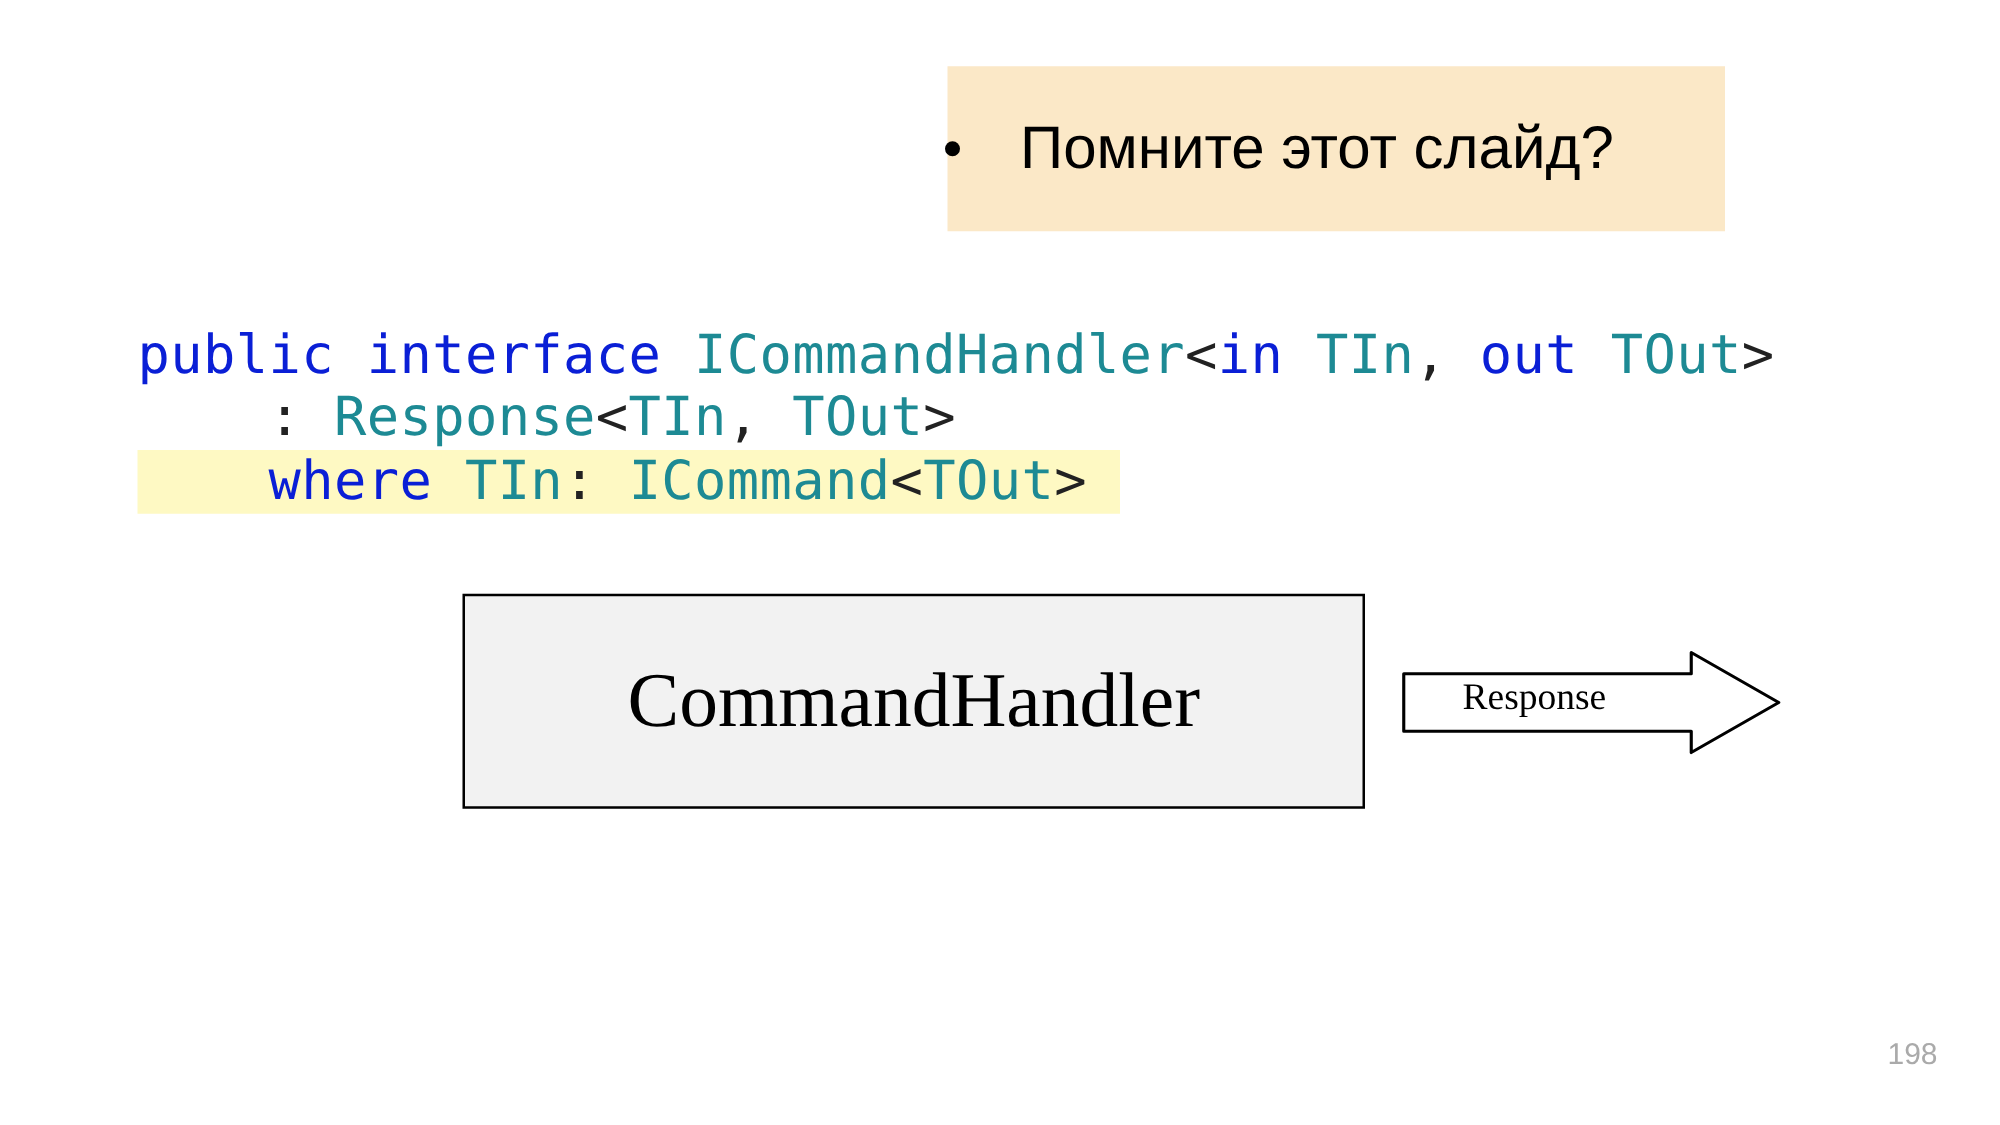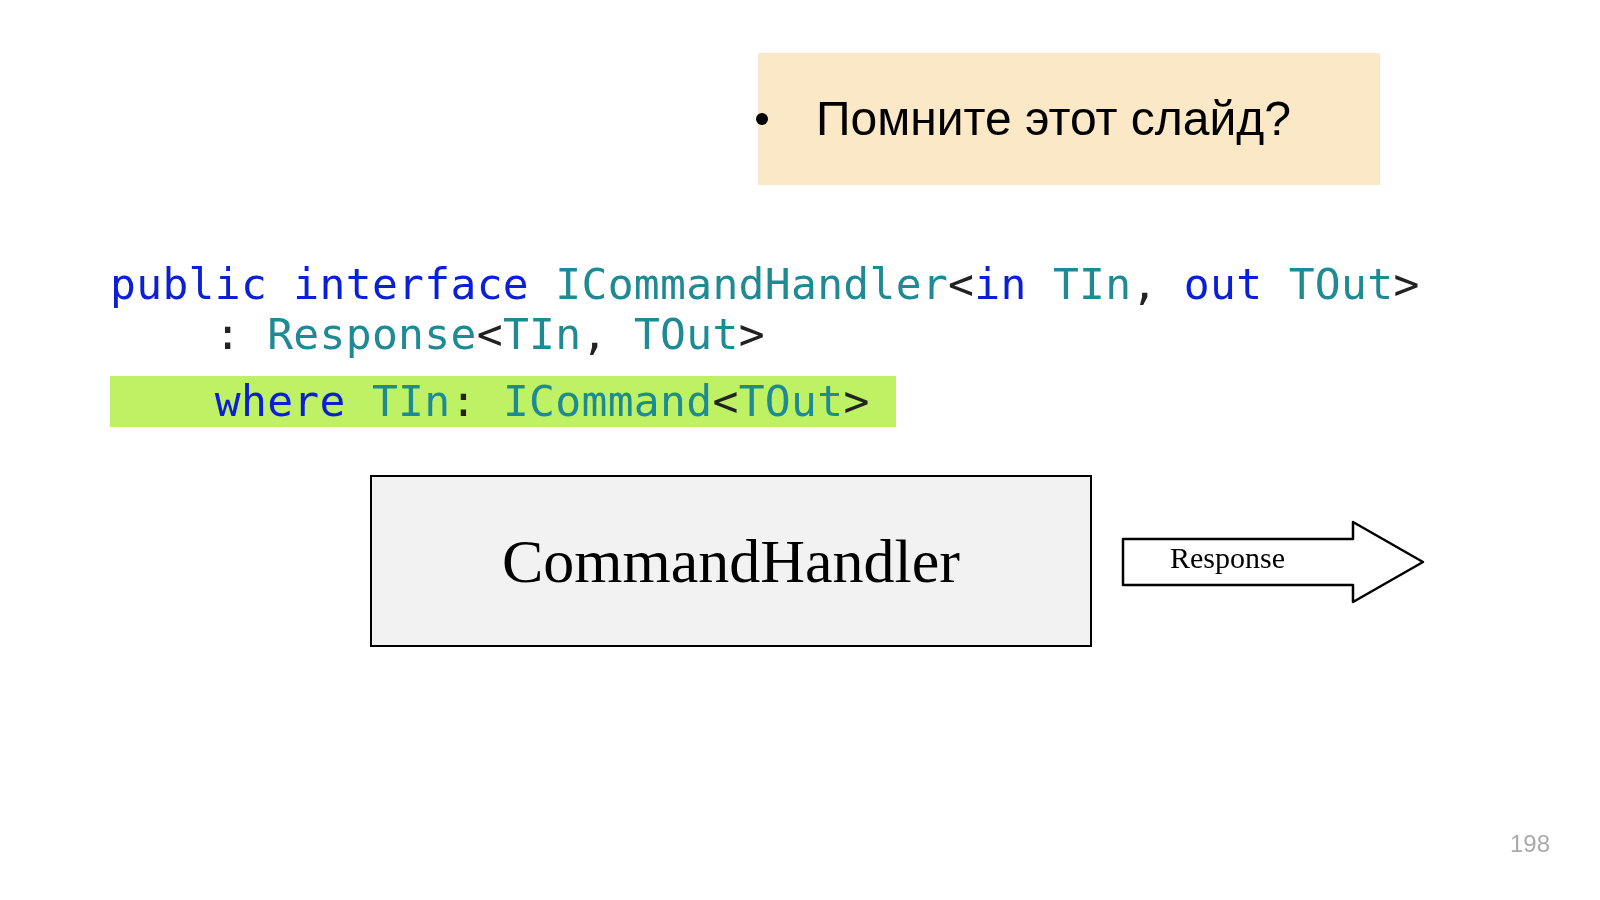--- a/index.html
+++ b/index.html
@@ -43,23 +43,22 @@
     font-family: "Consolas","Menlo","DejaVu Sans Mono",monospace;
     font-size:43px;
     line-height:1.18;
     white-space:pre;
     letter-spacing:0.3px;
   }
   .kw-blue { color:#0a1fd6; }
   .type-teal { color:#1d8a94;text-align:right; }
   .punct { color:#222; }
   .hl {
-    background:#bef264;
+    background:#fef9c3;
     display:inline-block;
-    margin-top:16px;
   }
 
   .diagram {
     position:absolute;
     left:120px; top:475px;
     width:1320px; height:175px;
   }
 
   .box {
     position:absolute;

